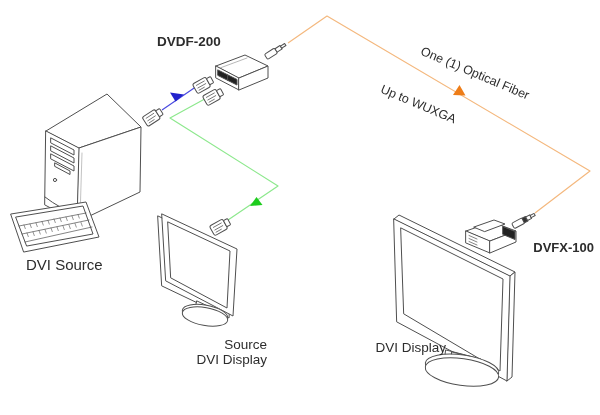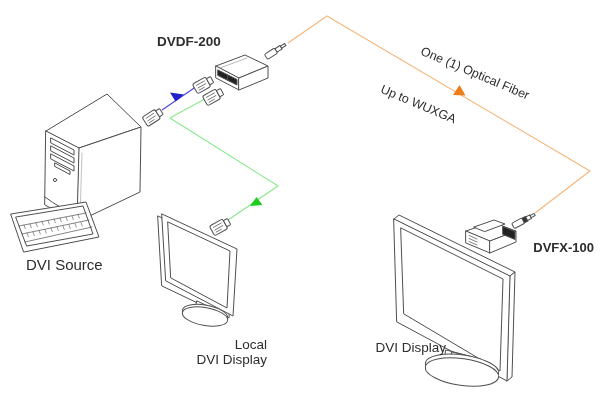--- a/index.html
+++ b/index.html
@@ -124,21 +124,21 @@
       </g>
     </g>
   </svg>
 
   <div class="lbl bold" id="lbl-dvdf">DVDF-200</div>
   <div class="lbl" id="lbl-fiber-note">One (1) Optical Fiber</div>
   <div class="lbl" id="lbl-wuxga">Up to WUXGA</div>
   <div class="lbl" id="lbl-source">DVI Source</div>
 
   <div class="lbl center" id="lbl-local">
-    <div>Local</div>
+    <div>Source</div>
     <div>DVI Display</div>
   </div>
 
   <div class="lbl center" id="lbl-remote">
     <div>DVI Display</div>
   </div>
 
   <div class="lbl center bold" id="lbl-receiver">
     <div>DVFX-100</div>
   </div>

